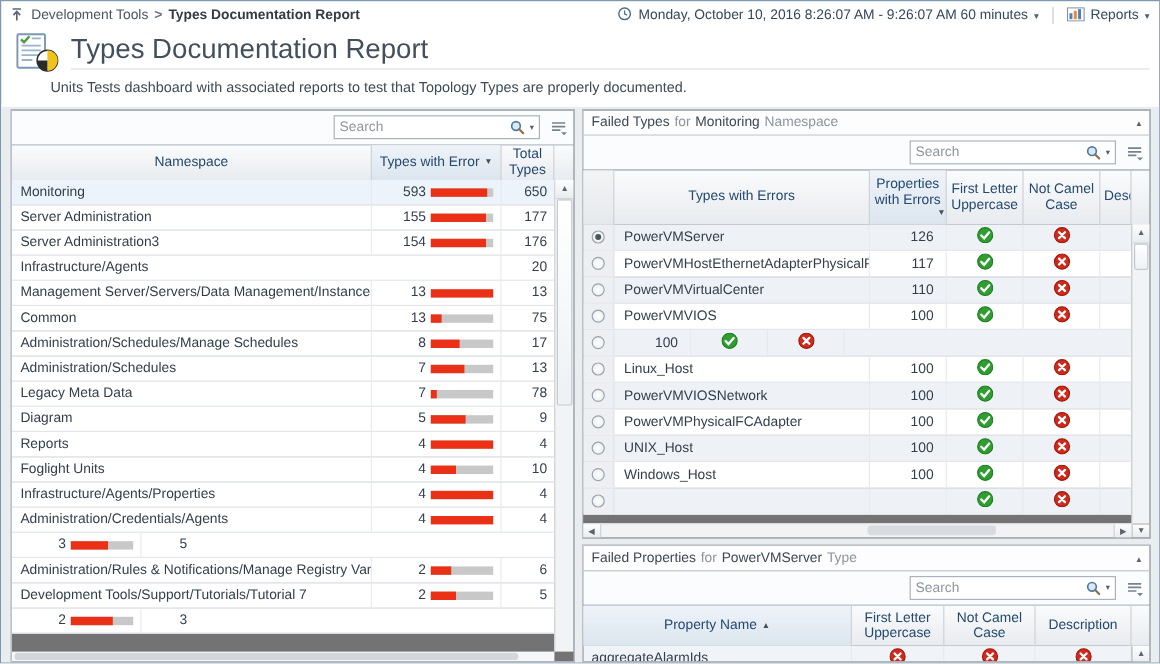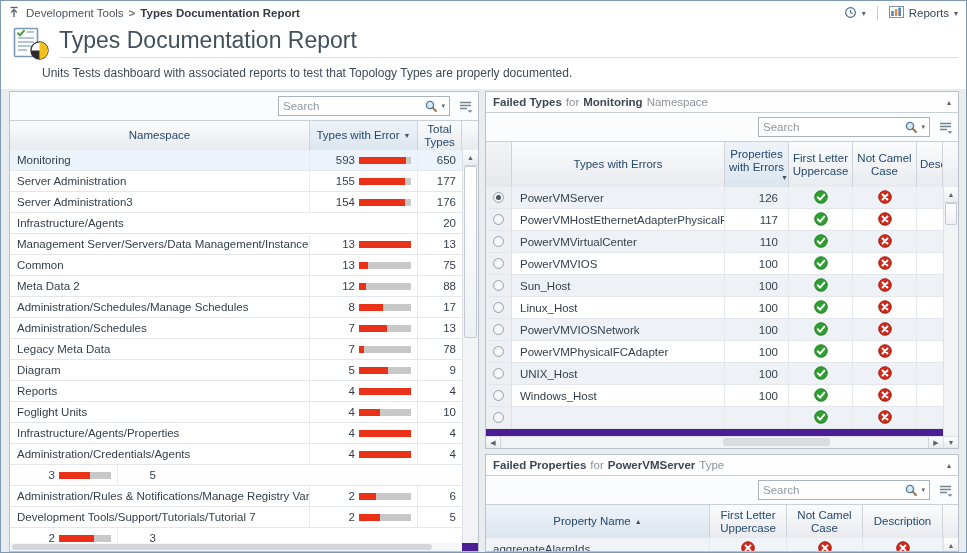--- a/index.html
+++ b/index.html
@@ -17,21 +17,21 @@
 
   
   .titlebar{position:absolute;top:25px;left:12px;right:8px;display:flex;align-items:flex-start;}
   .title-icon{flex:0 0 auto;margin-top:1px;}
   .title-wrap{flex:1;margin-left:10px;border-bottom:1px solid #dcdfe2;padding-bottom:3px;}
   .title-wrap h1{margin:0;font-size:23px;font-weight:normal;color:#42505c;line-height:28px;}
   .subtitle{position:absolute;top:65px;left:41px;right:8px;font-size:12px;color:#3d4a57;}
 
   
   .content{position:absolute;top:88px;left:0;right:0;bottom:0;background:#e9edf0;}
-  .panel{position:absolute;background:#4c1d95;border:1px solid #b9c2cb;box-sizing:border-box;overflow:hidden;}
+  .panel{position:absolute;background:#737373;border:1px solid #b9c2cb;box-sizing:border-box;overflow:hidden;}
 
   
   .toolbar{height:28px;display:flex;align-items:center;justify-content:flex-end;gap:6px;padding-right:5px;background:#fbfcfd;}
   .searchbox{width:172px;height:20px;border:1px solid #a9b3bd;background:#fff;display:flex;align-items:center;box-sizing:border-box;}
   .searchbox input{flex:1;min-width:0;border:0;outline:0;padding:0 4px;font-family:"Liberation Sans",sans-serif;font-size:11.5px;color:#333;background:transparent;}
   .searchbox input::placeholder{color:#8e979f;}
   .mag{display:flex;align-items:center;cursor:pointer;}
   .scaret{font-size:7px;color:#55606b;padding:0 4px 0 3px;cursor:pointer;}
   .cust{display:flex;align-items:center;cursor:pointer;margin-left:2px;}
 
@@ -60,21 +60,21 @@
 
   
   .vscroll{position:absolute;width:16px;background:#f1f3f5;border-left:1px solid #dde1e5;box-sizing:border-box;}
   .sc-btn{height:15px;background:linear-gradient(#fdfdfd,#e9ecef);border-bottom:1px solid #cfd5da;display:flex;align-items:center;justify-content:center;font-size:7px;color:#5a646e;cursor:pointer;}
   .sc-thumb{position:absolute;left:1px;right:1px;background:linear-gradient(#ffffff,#eef1f4);border:1px solid #c3cad1;border-radius:2px;box-sizing:border-box;cursor:pointer;}
   .hscroll-left{position:absolute;left:0;right:16px;bottom:0;height:8px;background:#f6f7f8;}
   .hthumb{position:absolute;left:2px;top:1px;height:6px;width:93%;background:#d3d7db;border-radius:3px;cursor:pointer;}
 
   
   .phead{height:21px;background:#fdfdfe;border-bottom:1px solid #c9cfd6;display:flex;align-items:center;padding:0 7px;font-size:11.5px;box-sizing:border-box;}
-  .pt-strong{color:#3c4954;font-weight:bold;}
+  .pt-strong{color:#3c4954;}
   .pt-light{color:#8b949d;margin:0 4px;}
   .collapse{margin-left:auto;font-size:8px;color:#5a646e;cursor:pointer;}
 
   .ft-panel{left:484px;top:2px;width:474px;height:358px;}
   .ft-thead{height:45px;}
   .h-radio{width:26px;background:linear-gradient(#f2f3f5,#e6e9ec);}
   .h-type{flex:1;flex-direction:row;}
   .h-props{width:64px;align-items:flex-end;}
   .h-flu{width:64px;}
   .h-ncc{width:64px;}
@@ -127,20 +127,21 @@
       <span class="bc-sep">&gt;</span>
       <span class="bc-current">Types Documentation Report</span>
     </div>
     <div class="topbar-right">
       <span>
         <svg width="13" height="13" viewBox="0 0 14 14">
             <circle cx="7" cy="7" r="5.2" fill="#fff" stroke="#4a6d8c" stroke-width="1.3"></circle>
             <path d="M7 4 V7 L9.2 8.3" stroke="#4a6d8c" stroke-width="1.2" fill="none"></path>
           </svg>
       </span>
+      <span class="time-label">Monday, October 10, 2016 8:26:07 AM - 9:26:07 AM 60 minutes</span>
       <span class="caret">▾</span>
       <span class="vdiv"></span>
       <span>
         <svg width="15" height="12" viewBox="0 0 15 12">
             <rect x="0.5" y="0.5" width="14" height="11" fill="#fff" stroke="#7c91a3"></rect>
             <rect x="2.2" y="5" width="2.5" height="5" fill="#4f81bd"></rect>
             <rect x="5.8" y="3" width="2.5" height="7" fill="#e8883a"></rect>
             <rect x="9.4" y="1.6" width="2.5" height="8.4" fill="#4f81bd"></rect>
           </svg>
       </span>
@@ -249,30 +250,20 @@
             <div class="c-name">Common</div>
             <div class="c-err">
               <span class="num">13</span>
               <span class="bar">
                 <span class="fill" style="width: 17%;"></span>
               </span>
             </div>
             <div class="c-total">75</div>
           </div>
           <div class="ns-row">
-            <div class="c-name">Meta Data 2</div>
-            <div class="c-err">
-              <span class="num">12</span>
-              <span class="bar">
-                <span class="fill" style="width: 14%;"></span>
-              </span>
-            </div>
-            <div class="c-total">88</div>
-          </div>
-          <div class="ns-row">
             <div class="c-name">Administration/Schedules/Manage Schedules</div>
             <div class="c-err">
               <span class="num">8</span>
               <span class="bar">
                 <span class="fill" style="width: 47%;"></span>
               </span>
             </div>
             <div class="c-total">17</div>
           </div>
           <div class="ns-row">
@@ -517,21 +508,20 @@
                   <circle cx="8" cy="8" r="7.2" fill="#cf2a1b" stroke="#9e1507"></circle>
                   <path d="M5.2 5.2 L10.8 10.8 M10.8 5.2 L5.2 10.8" stroke="#fff" stroke-width="2.2" stroke-linecap="round"></path>
                 </svg></span>
             </div>
             <div class="r-desc"></div>
           </div>
           <div class="ft-row">
             <div class="r-radio">
               <span class="radio"></span>
             </div>
-            <div class="r-type">Sun_Host</div>
             <div class="r-num">100</div>
             <div class="r-ico">
               <span><svg width="14" height="14" viewBox="0 0 16 16">
                   <circle cx="8" cy="8" r="7.2" fill="#2f9e31" stroke="#1f7a21"></circle>
                   <path d="M4.3 8.3 L7 11 L11.8 5.3" stroke="#fff" stroke-width="2.2" fill="none" stroke-linecap="round"></path>
                 </svg></span>
             </div>
             <div class="r-ico">
               <span><svg width="14" height="14" viewBox="0 0 16 16">
                   <circle cx="8" cy="8" r="7.2" fill="#cf2a1b" stroke="#9e1507"></circle>

